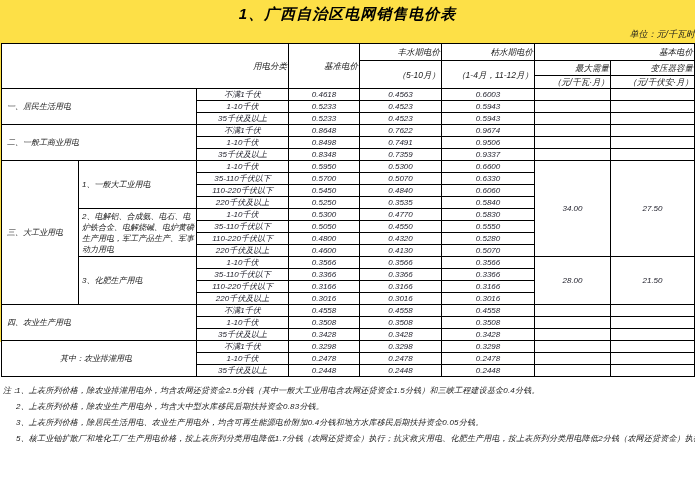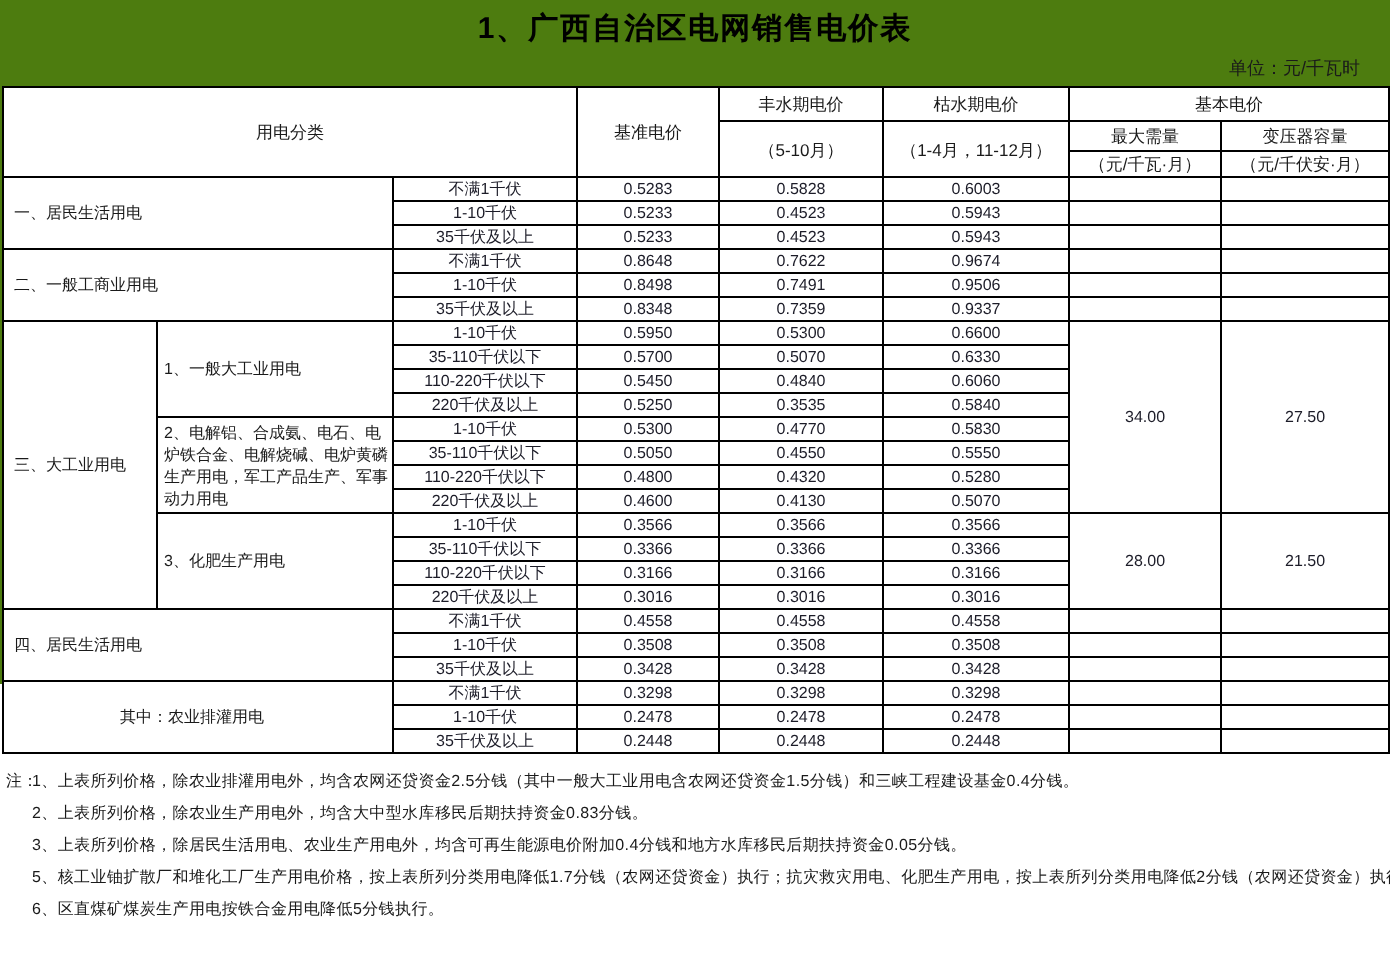--- a/index.html
+++ b/index.html
@@ -3,55 +3,55 @@
 <meta charset="utf-8">
 <style>
   * { margin:0; padding:0; box-sizing:border-box; }
   html,body { background:#ffffff; }
   body {
     width:695px; height:481px;
     font-family:"Liberation Sans", sans-serif;
     color:#1a1a1a;
     overflow:hidden;
   }
-  .page { width:695px; height:342px; background:#4d7c0f; position:relative; }
+  .page { width:695px; height:342px; background:#fde047; position:relative;font-style:italic; }
 
   .title {
     text-align:center;
     font-size:15px;
     font-weight:bold;
     padding-top:5px;
     letter-spacing:1px;
     color:#000;
   }
   .unit-note {
     text-align:right;
     font-size:9px;
-    padding:4px 15px 2px 0;
+    padding:4px 0 2px 0;
     color:#1a1a1a;
   }
 
   table.price-table {
     border-collapse:collapse;
     table-layout:fixed;
     width:693px;
     margin-left:1px;
   }
   .price-table td {
     border:1px solid #000;
     font-size:8px;
     line-height:10px;
     text-align:center;
     vertical-align:middle;
     padding:0 1px;
     overflow:hidden;
     color:#1c1c28;
     background:#fff;
   }
-  .price-table thead td { font-size:8.5px; color:#1a1a1a; }
+  .price-table thead td { font-size:8.5px; color:#1a1a1a;text-align:right; }
   .price-table thead tr:nth-child(1) { height:17px; }
   .price-table thead tr:nth-child(2) { height:15px; }
   .price-table thead tr:nth-child(3) { height:13px; }
   .price-table tbody tr { height:12px; }
 
   .price-table td.cat { text-align:left; padding-left:5px; color:#1a1a1a; }
   .price-table td.subcat { text-align:left; padding-left:3px; line-height:11px; color:#1a1a1a;margin-top:41px; }
   .price-table td.indent { padding-left:58px; }
 
   .notes {
@@ -99,22 +99,22 @@
       </tr>
       <tr>
         <td>（元/千瓦·月）</td>
         <td>（元/千伏安·月）</td>
       </tr>
     </thead>
     <tbody>
         <tr>
           <td rowspan="3" colspan="2" class="cat">一、居民生活用电</td>
           <td>不满1千伏</td>
-          <td>0.5283</td>
-          <td>0.5828</td>
+          <td>0.4618</td>
+          <td>0.4563</td>
           <td>0.6003</td>
           <td></td>
           <td></td>
         </tr>
         <tr>
           <td>1-10千伏</td>
           <td>0.5233</td>
           <td>0.4523</td>
           <td>0.5943</td>
           <td></td>
@@ -227,21 +227,21 @@
           <td>0.3166</td>
           <td>0.3166</td>
         </tr>
         <tr>
           <td>220千伏及以上</td>
           <td>0.3016</td>
           <td>0.3016</td>
           <td>0.3016</td>
         </tr>
         <tr>
-          <td rowspan="3" colspan="2" class="cat">四、居民生活用电</td>
+          <td rowspan="3" colspan="2" class="cat">四、农业生产用电</td>
           <td>不满1千伏</td>
           <td>0.4558</td>
           <td>0.4558</td>
           <td>0.4558</td>
           <td></td>
           <td></td>
         </tr>
         <tr>
           <td>1-10千伏</td>
           <td>0.3508</td>
@@ -286,17 +286,16 @@
       </tbody>
   </table>
 
   <div class="notes">
     <span class="notes-label">注：</span>
     <div>
         <div class="note-line">1、上表所列价格，除农业排灌用电外，均含农网还贷资金2.5分钱（其中一般大工业用电含农网还贷资金1.5分钱）和三峡工程建设基金0.4分钱。</div>
         <div class="note-line">2、上表所列价格，除农业生产用电外，均含大中型水库移民后期扶持资金0.83分钱。</div>
         <div class="note-line">3、上表所列价格，除居民生活用电、农业生产用电外，均含可再生能源电价附加0.4分钱和地方水库移民后期扶持资金0.05分钱。</div>
         <div class="note-line">5、核工业铀扩散厂和堆化工厂生产用电价格，按上表所列分类用电降低1.7分钱（农网还贷资金）执行；抗灾救灾用电、化肥生产用电，按上表所列分类用电降低2分钱（农网还贷资金）执行。</div>
-        <div class="note-line">6、区直煤矿煤炭生产用电按铁合金用电降低5分钱执行。</div>
       </div>
   </div>
 
 </div>
 
 </body></html>

